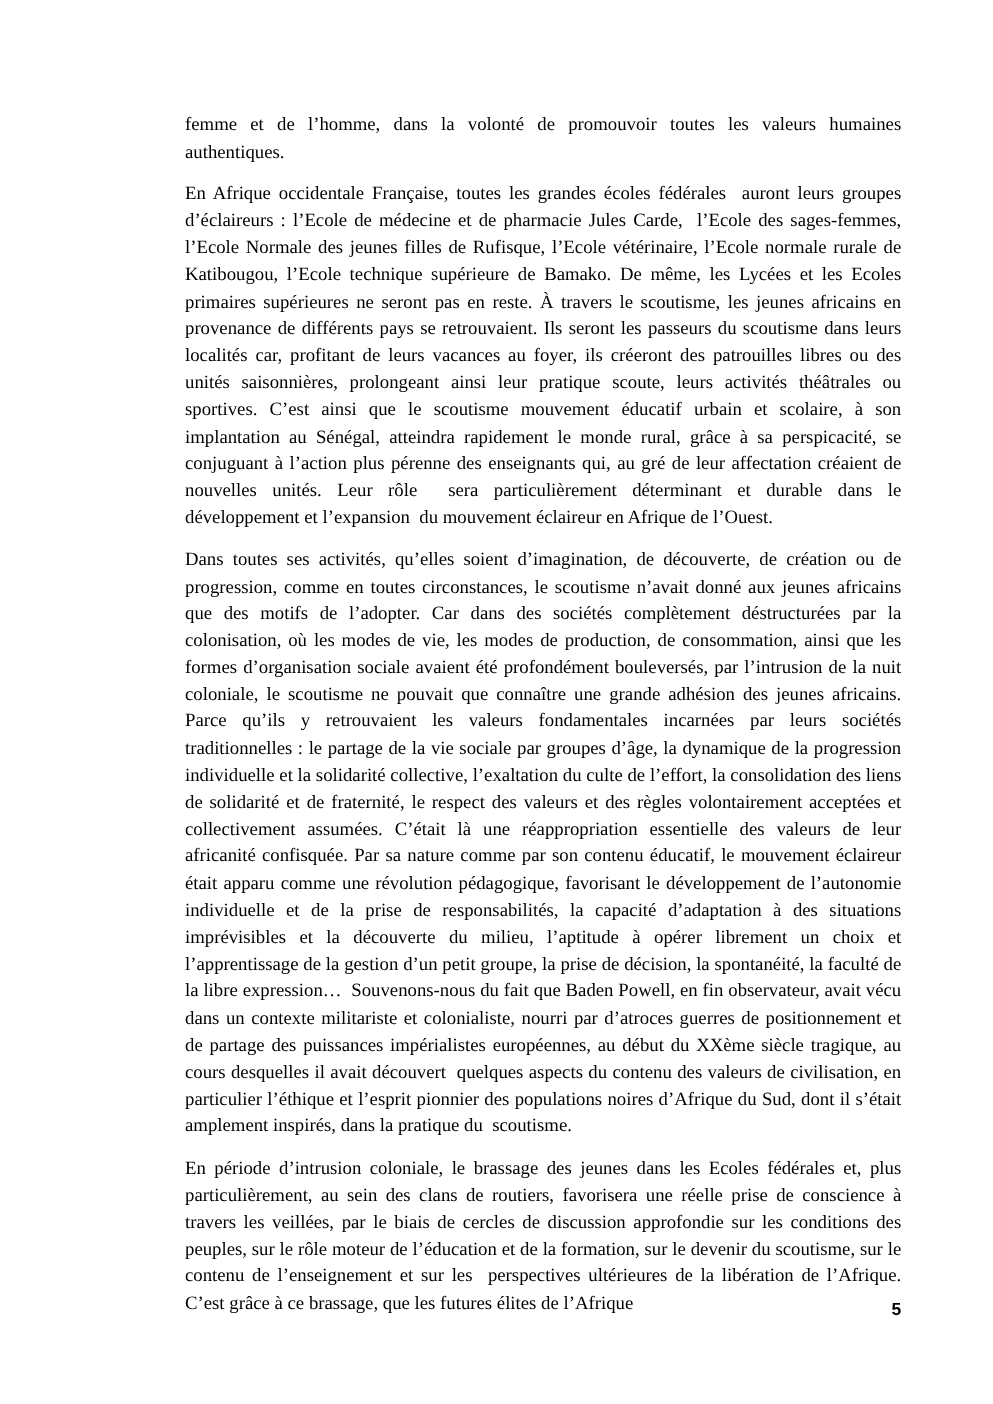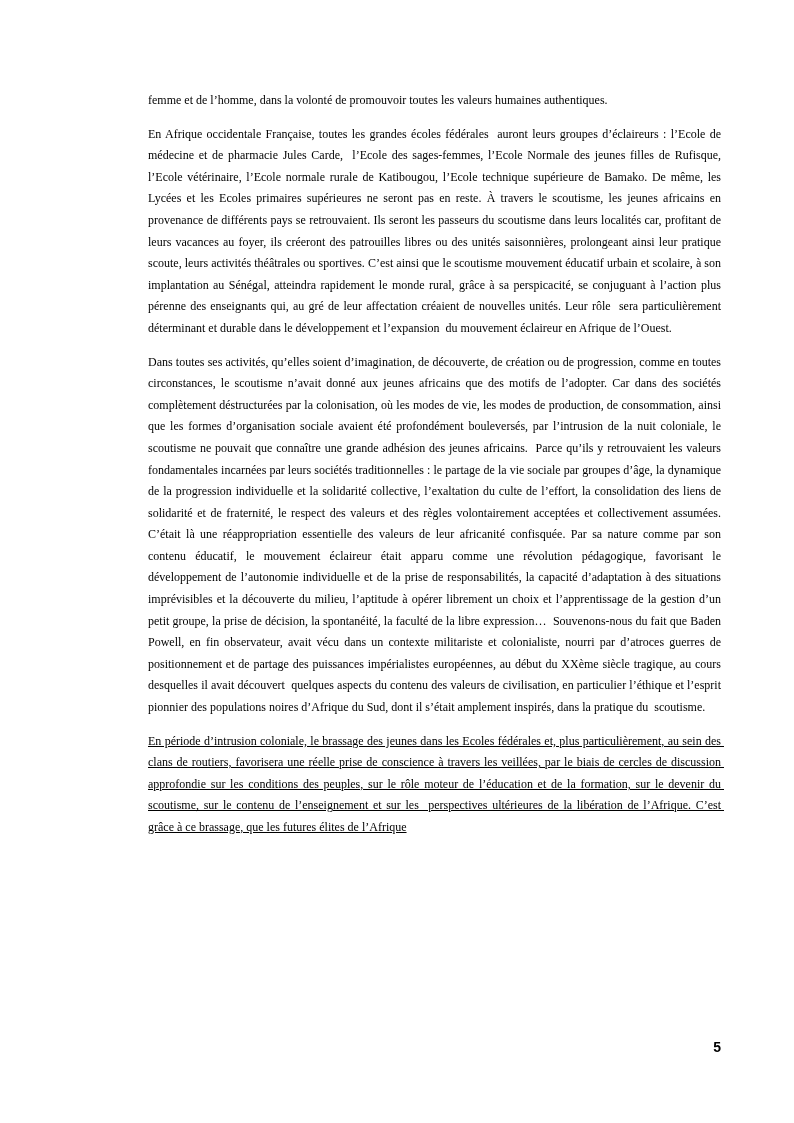--- a/index.html
+++ b/index.html
@@ -20,31 +20,30 @@
     box-sizing: border-box;
   }
   .text-block {
     position: absolute;
     left: 148px;
     top: 90px;
     width: 573px;
   }
   .para {
     margin: 0 0 12px 0;
-    font-size: 12px;
+    font-size: 15px;
     line-height: 21.6px;
     text-align: justify;
     text-justify: inter-word;
     white-space: pre-wrap;
     -webkit-hyphens: none;
     hyphens: none;
   }
   .para:last-child {
     margin-bottom: 17px;
-    text-decoration: underline;
   }
   .page-number {
     position: absolute;
     left: 0;
     top: 1038px;
     width: 721px;
     text-align: right;
     font-size: 14px;
     line-height: 18px;
     font-weight: bold;

